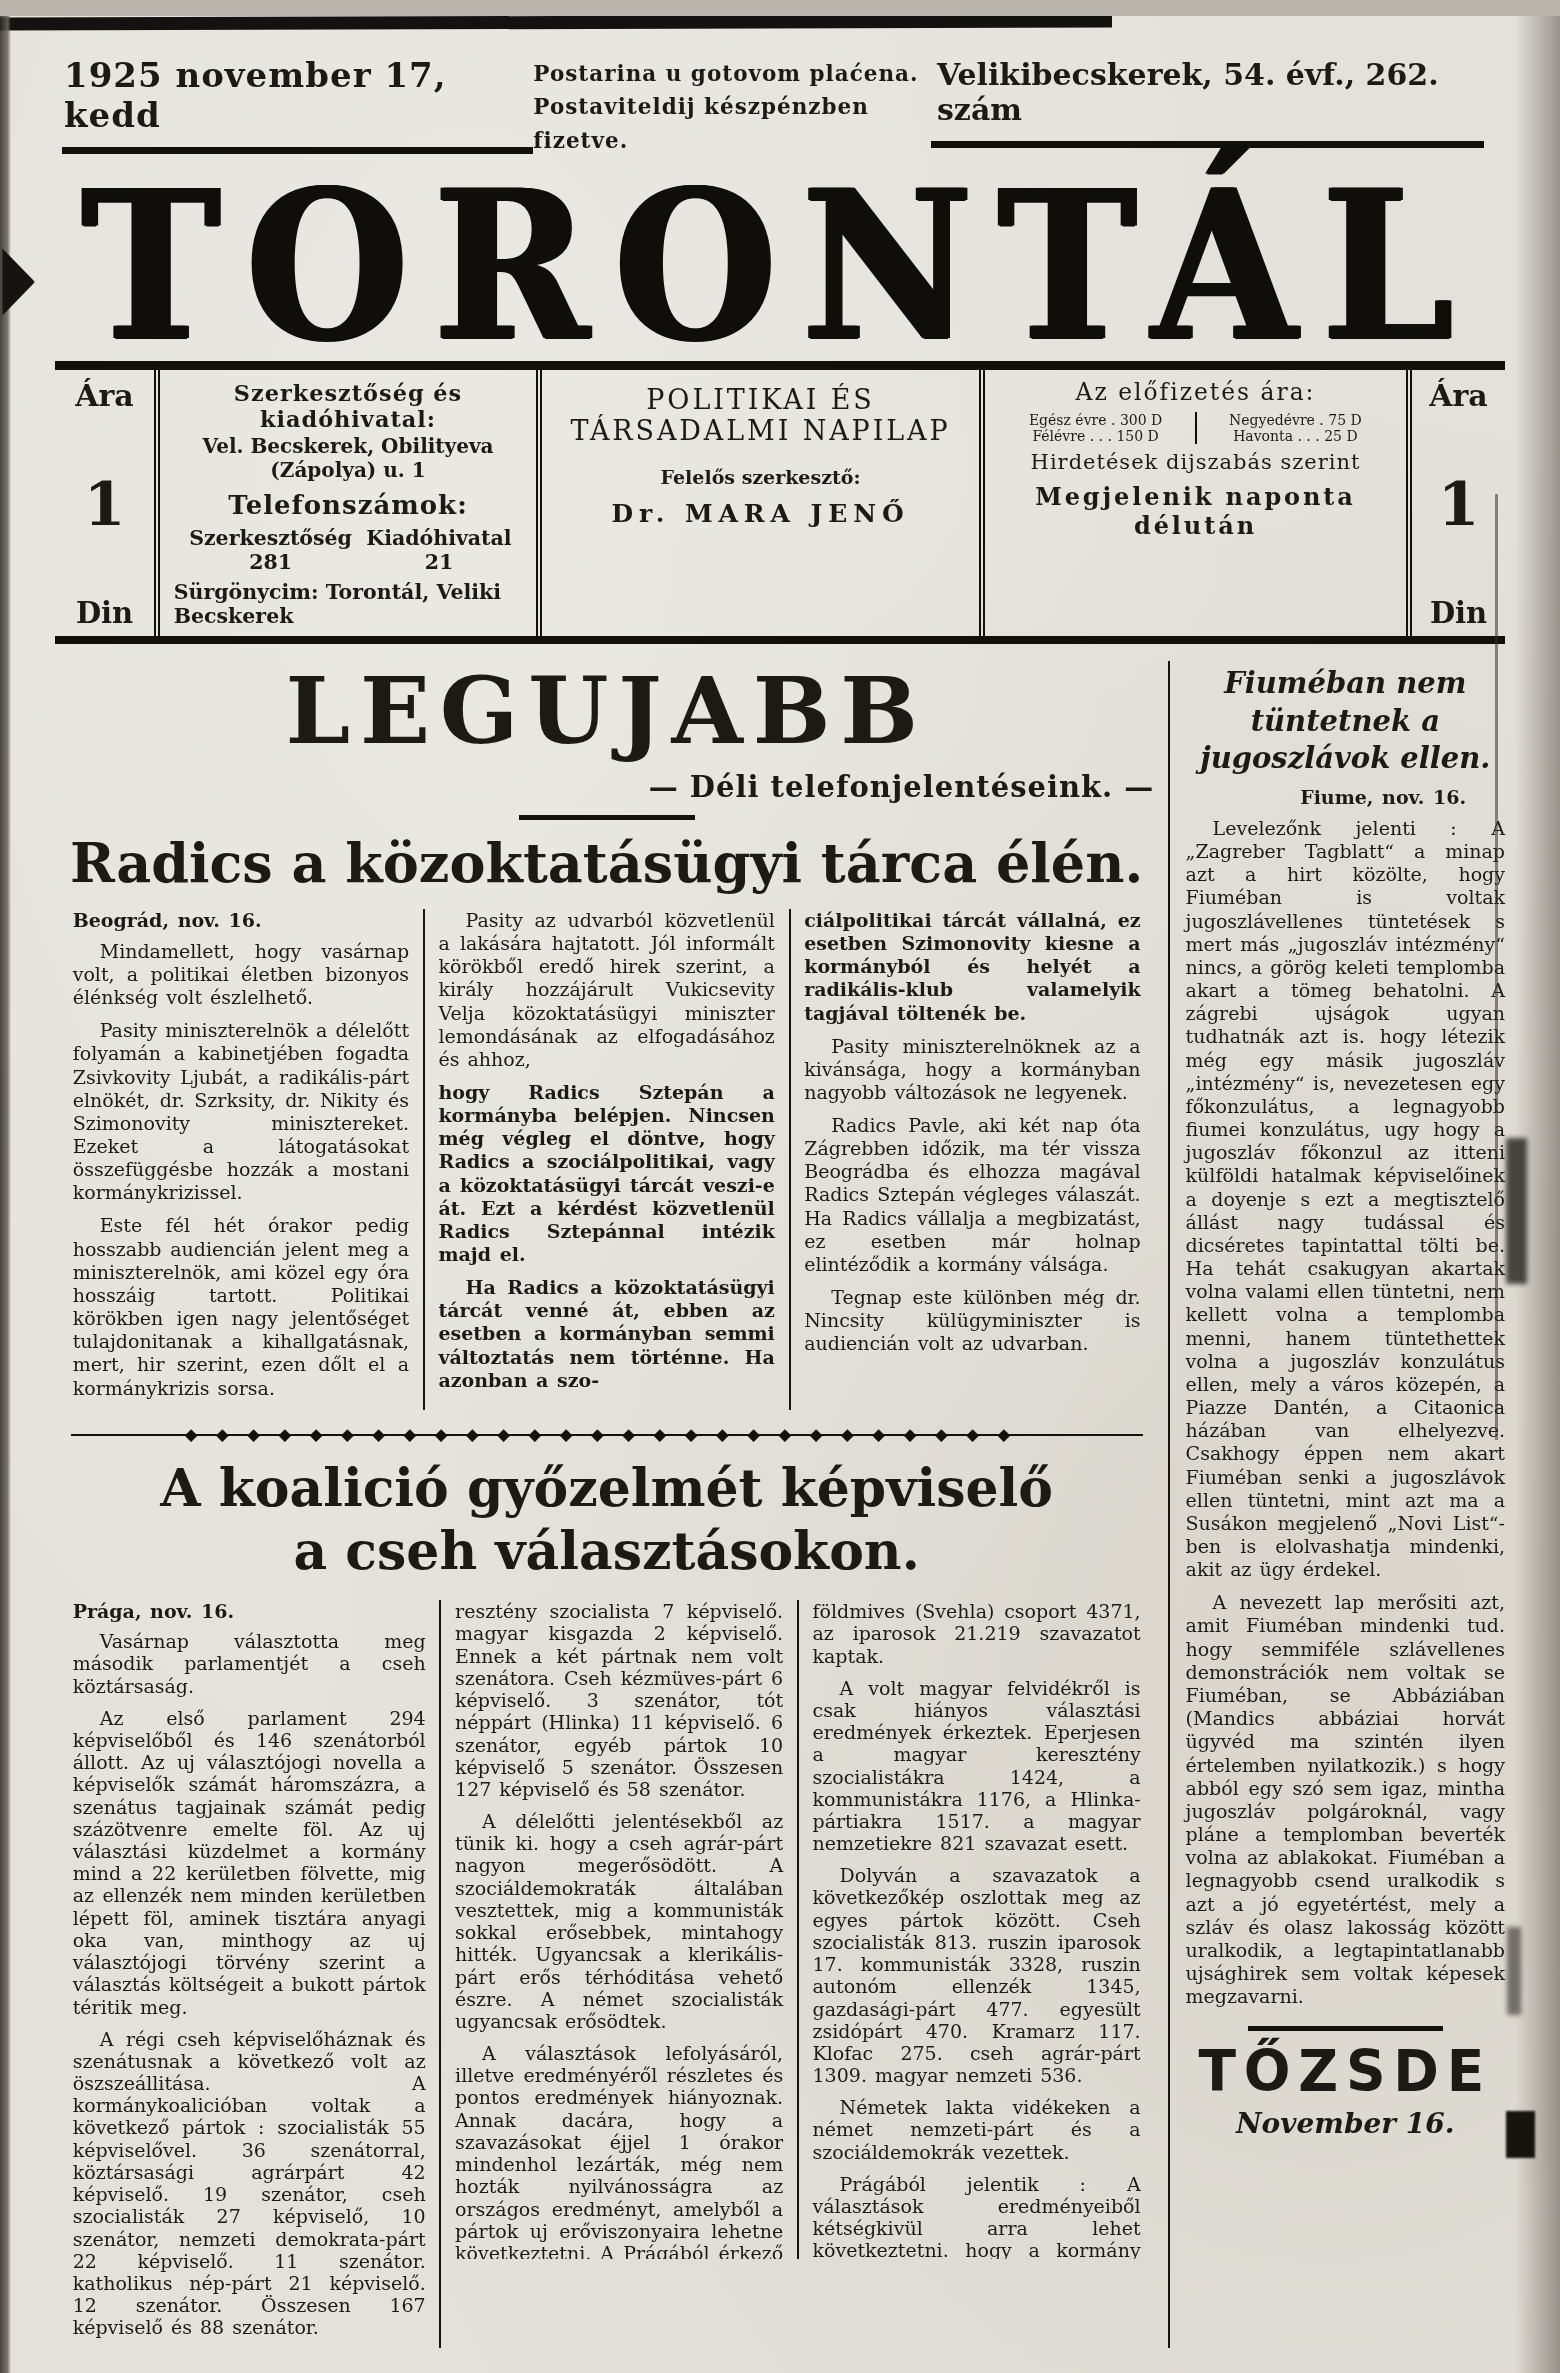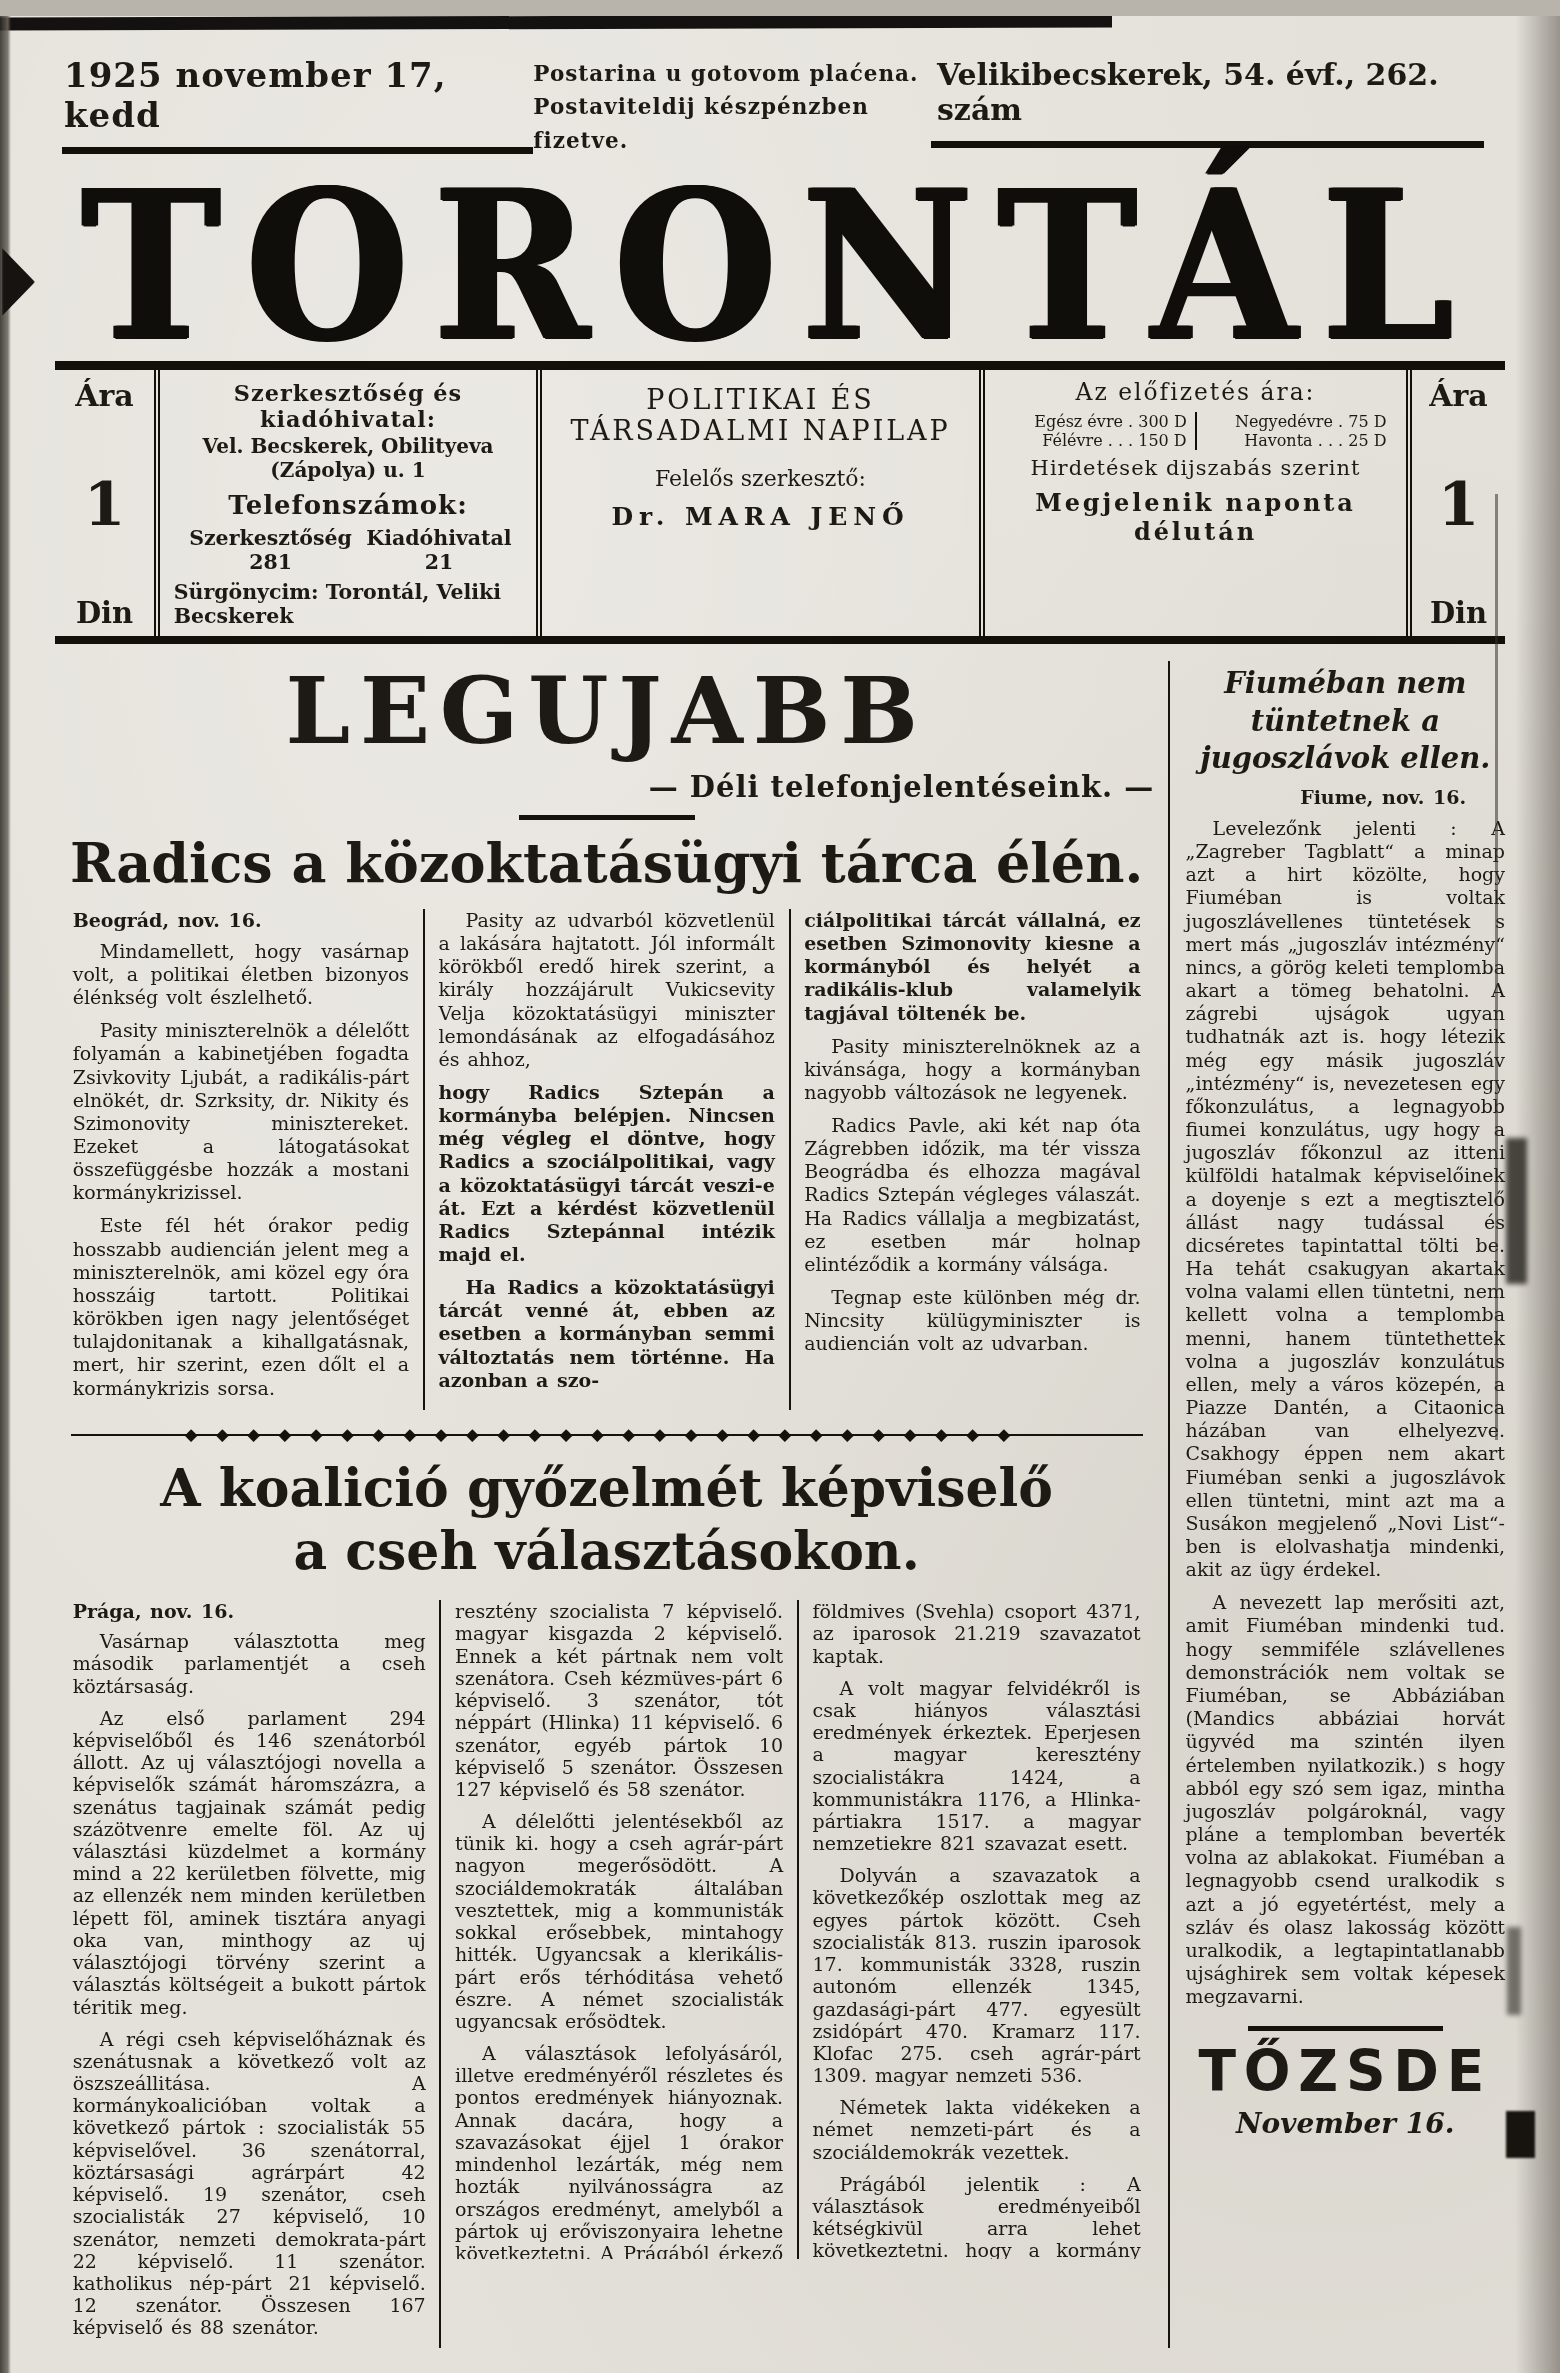--- a/index.html
+++ b/index.html
@@ -41,25 +41,25 @@
   .price-value{font-weight:bold;font-size:60px;line-height:.9;}
   .price-unit{font-weight:bold;font-size:29px;}
   .office-cell{flex:0 0 382px;padding:9.8px 13.7px 7.8px;text-align:center;}
   .office-l1{font-weight:bold;font-size:22.4px;letter-spacing:1px;}
   .office-l2{font-weight:bold;font-size:20px;margin-top:2px;}
   .office-l3{font-weight:bold;font-size:26px;margin-top:7.8px;letter-spacing:1px;}
   .office-l4{display:flex;justify-content:space-between;font-weight:bold;font-size:20.5px;margin-top:5.9px;padding:0 5.9px;}
   .office-l5{font-weight:bold;font-size:20.5px;margin-top:5.9px;text-align:left;}
   .center-cell{flex:1 1 auto;text-align:center;padding:13.7px 9.8px 7.8px;}
   .center-l1{font-size:27px;letter-spacing:2.9px;font-weight:500;}
-  .center-l2{font-size:22px;font-weight:normal;margin-top:19.5px;}
+  .center-l2{font-size:19px;font-weight:bold;margin-top:19.5px;}
   .center-l3{font-size:25px;font-weight:bold;letter-spacing:5.9px;margin-top:11.7px;}
   .sub-cell{flex:0 0 427px;padding:7.8px 11.7px 5.9px;text-align:center;}
   .sub-title{font-size:23.4px;letter-spacing:2px;}
-  .sub-grid{display:flex;margin-top:5.9px;font-size:16px;text-align:right;}
+  .sub-grid{display:flex;margin-top:5.9px;font-size:14px;text-align:center;}
   .sub-col{flex:1;padding:0 7.8px;}
   .sub-col+.sub-col{border-left:2.9px solid #121008;}
   .sub-l3{font-size:21px;margin-top:5.9px;letter-spacing:1px;}
   .sub-l4{font-size:24px;font-weight:bold;letter-spacing:2.9px;margin-top:7.8px;}
 
   .content{display:flex;padding:17.6px 55px 0 59px;box-sizing:border-box;}
   .left-region{flex:1;min-width:0;padding-right:13.7px;}
   .right-region{flex:0 0 337px;border-left:2.9px solid #17140e;padding-left:15.6px;box-sizing:border-box;}
 
   .legujabb{margin:2px 0 0;text-align:center;font-size:92px;font-weight:bold;letter-spacing:9.8px;line-height:1.05;}

